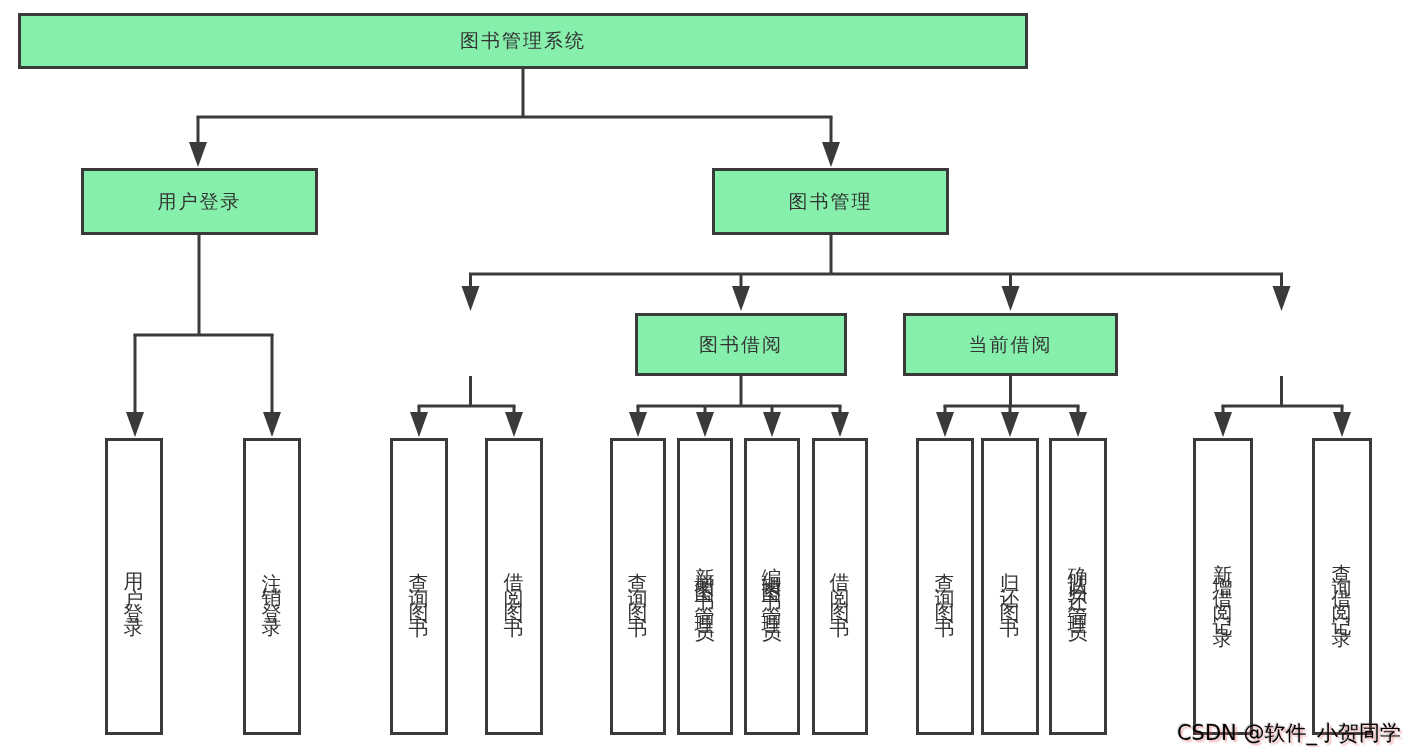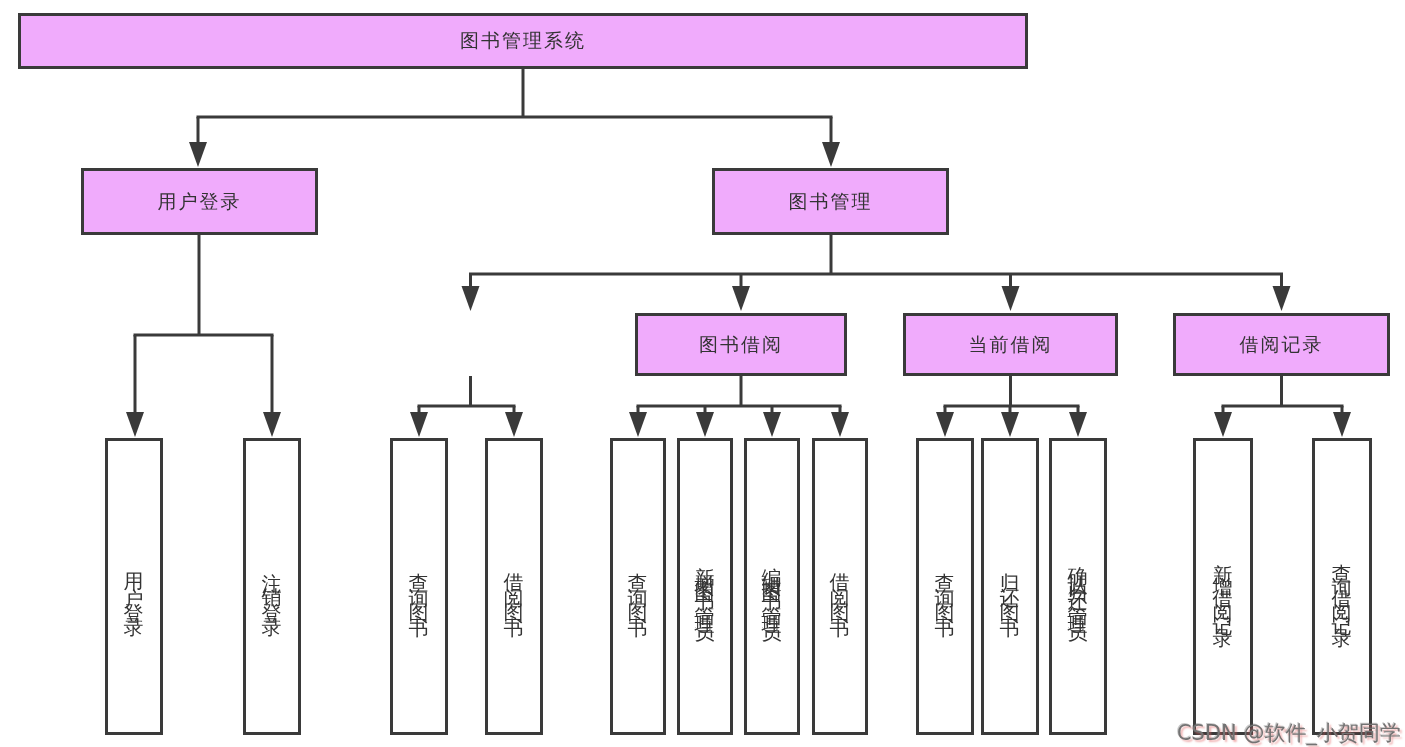--- a/index.html
+++ b/index.html
@@ -8,21 +8,21 @@
     width:1405px;height:747px;
     background:#fff;
     font-family:"DejaVu Sans","Liberation Sans",sans-serif;
     overflow:hidden;
   }
   .connectors{position:absolute;left:0;top:0;width:1405px;height:747px;}
   .node{
     position:absolute;
     box-sizing:border-box;
     border:3px solid #3a3a3a;
-    background:#f0abfc;
+    background:#86efac;
     display:flex;align-items:center;justify-content:center;
     color:#333;
   }
   .node span{font-size:19px;letter-spacing:2px;white-space:nowrap;}
   .leaf{
     position:absolute;
     box-sizing:border-box;
     border:3px solid #3a3a3a;
     background:#fff;
     top:438px;height:297px;width:58px;
@@ -36,21 +36,21 @@
     line-height:1;
     letter-spacing:13px;
     color:#333;
   }
   .leaf.short span{letter-spacing:15px;}
   .leaf.long span{letter-spacing:8px;}
   .watermark{
     position:absolute;
     right:4px;bottom:0px;
     font-size:21px;
-    color:#737373;
+    color:#000000;
     text-shadow:2px 2px 2px rgba(226,96,96,0.5), -1px -1px 0 rgba(96,96,96,0.35);
     z-index:5;
     white-space:nowrap;
   }
 </style>
 </head>
 <body>
 
 <div class="stage">
 
@@ -131,23 +131,20 @@
   <div class="node" style="left:712px;top:168px;width:237px;height:67px;text-align:center;">
     <span>图书管理</span>
   </div>
 
   <div class="node" style="left:635px;top:313px;width:212px;height:63px;text-align:center;">
     <span>图书借阅</span>
   </div>
   <div class="node" style="left:903px;top:313px;width:215px;height:63px;text-align:center;">
     <span>当前借阅</span>
   </div>
-  <div class="node" style="left:1173px;top:313px;width:217px;height:63px;">
-    <span>借阅记录</span>
-  </div>
 
   <div class="leaf short" style="left:105px;">
     <span>用户登录</span>
   </div>
   <div class="leaf short" style="left:243px;">
     <span>注销登录</span>
   </div>
 
   <div class="leaf short" style="left:390px;">
     <span>查询图书</span>

